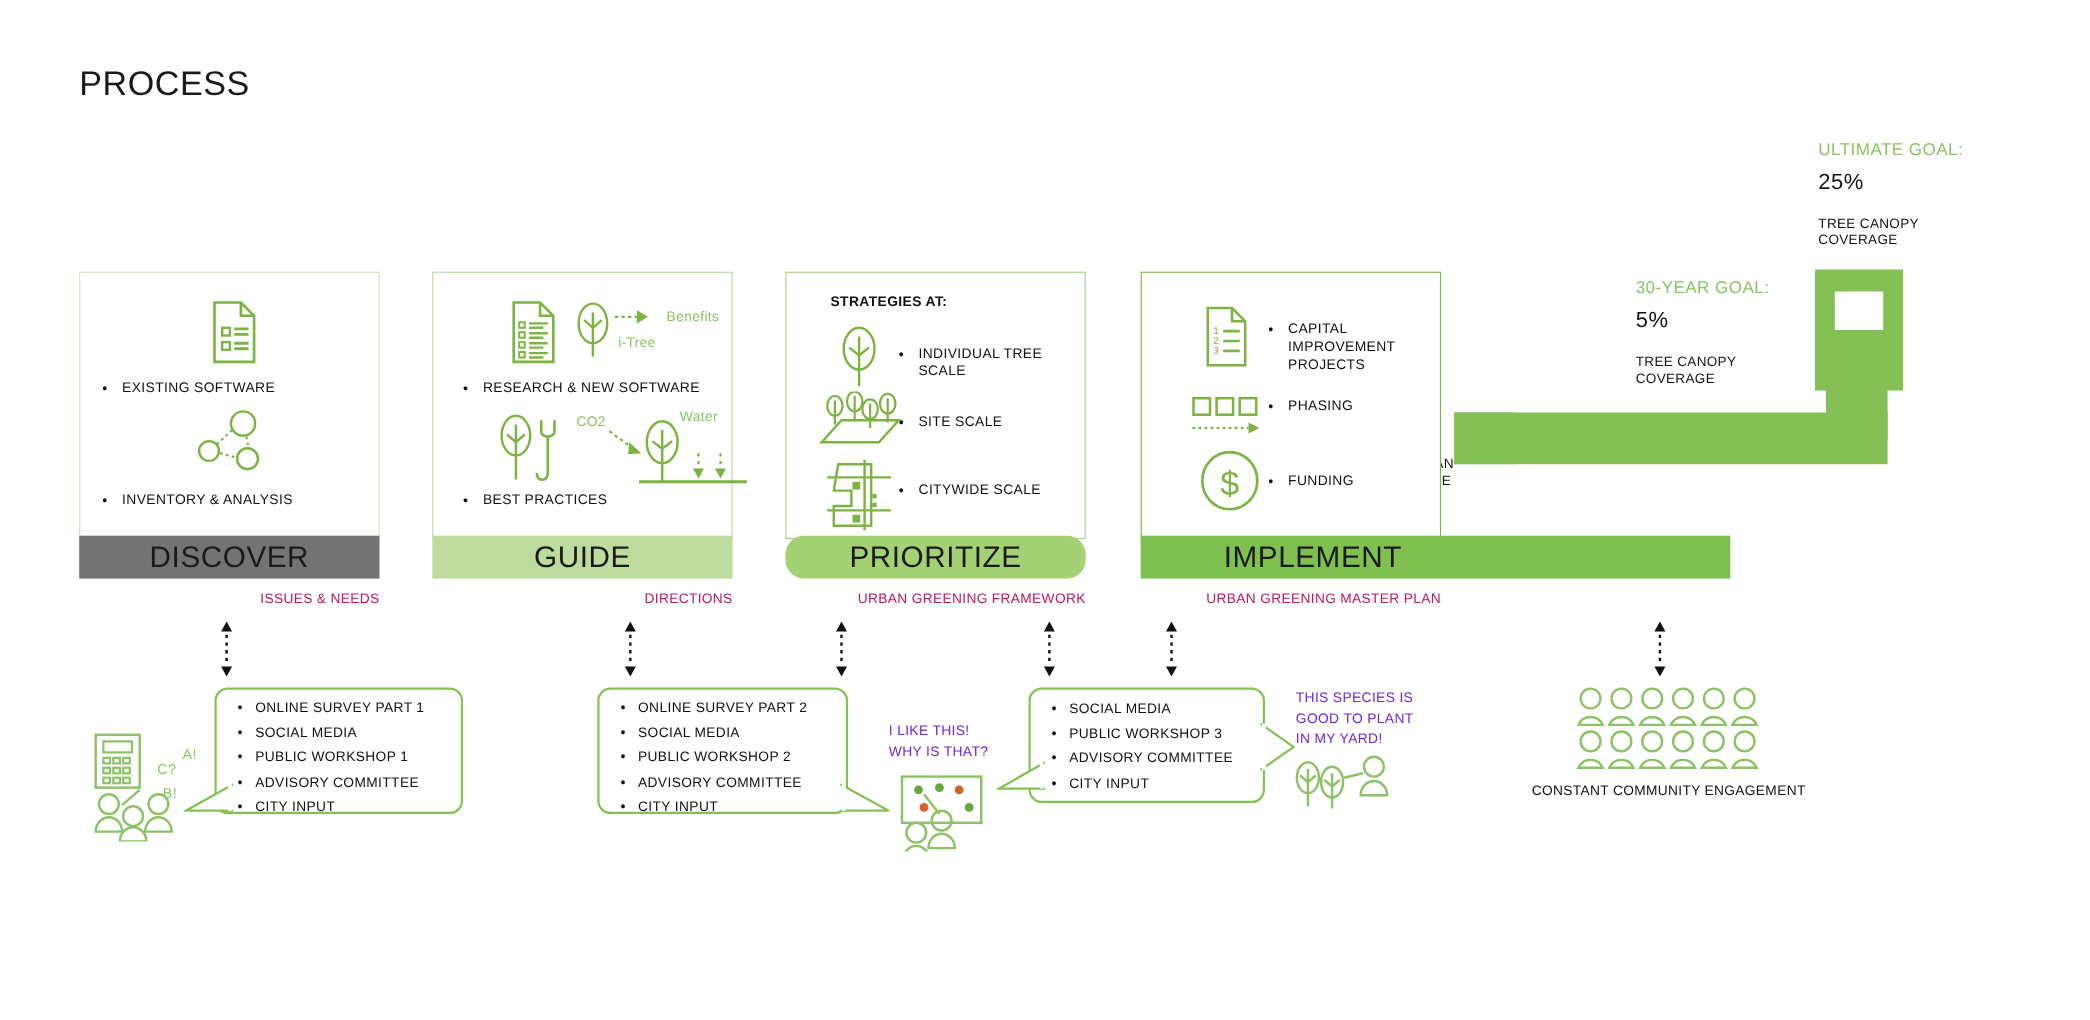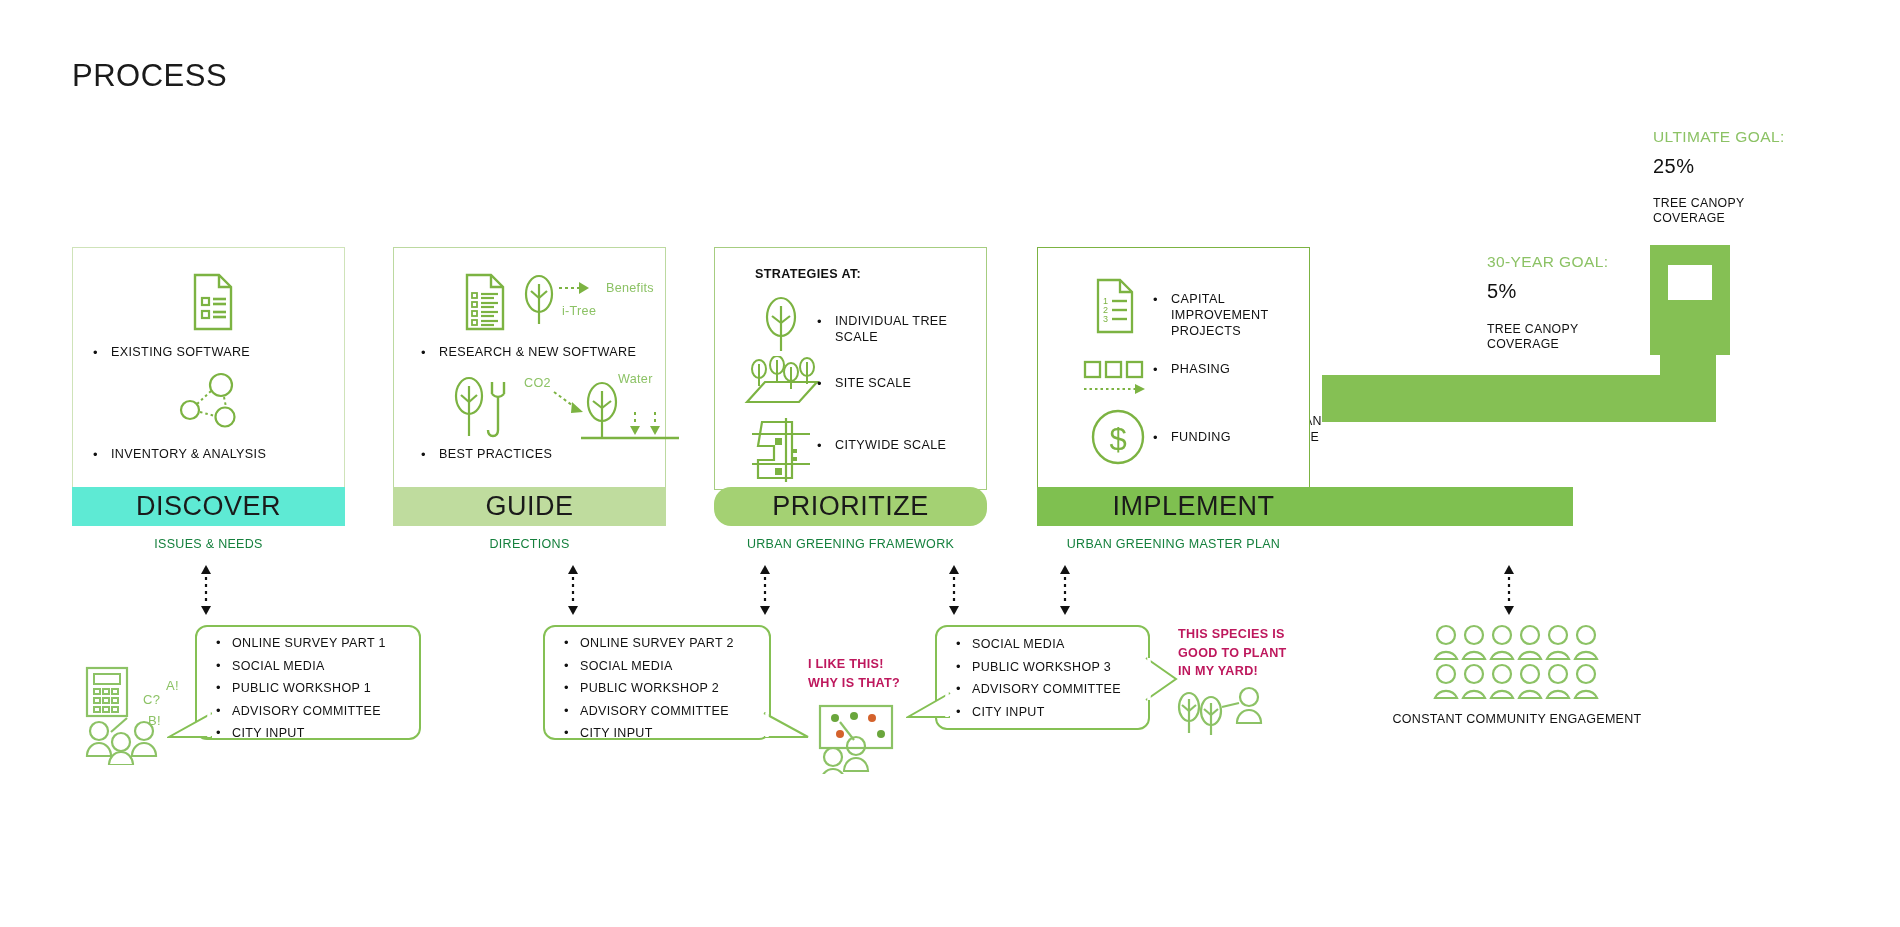--- a/index.html
+++ b/index.html
@@ -27,29 +27,29 @@
   .phase-card.c1 { border-color: #cfe3b9; }
   .phase-card.c2 { border-color: #bcd9a0; }
   .phase-card.c3 { border-color: #a6cd80; }
   .phase-card.c4 { border-color: #7cb342; }
 
   .band {
     position: absolute;
     display: flex; align-items: center; justify-content: center;
     color: #1a1a1a; font-size: 27px; letter-spacing: 0.5px;
   }
-  .band.b1 { background: #5eead4; }
+  .band.b1 { background: #737373; }
   .band.b2 { background: #bfdc9e; }
   .band.b3 { background: #a4d173; border-radius: 17px; }
   .band.b4 { background: #7fc050; }
 
   .band-sub {
     position: absolute;
-    text-align: center;
-    font-size: 12.5px; color: #15803d; letter-spacing: 0.3px;
+    text-align: right;
+    font-size: 12.5px; color: #be185d; letter-spacing: 0.3px;
     font-weight: 500;
   }
 
   
   .bl { position: absolute; font-size: 12.6px; color: #111; letter-spacing: 0.35px; line-height: 1.26; font-weight: 500;}
   .bl .dot { position: absolute; left: -18px; top: 0px; font-size: 13px; }
   .card-head { position: absolute; font-size: 12.6px; color: #111; font-weight: 600; letter-spacing: .35px; margin-left: 23px;}
   .glab { position: absolute; color: #8cc265; font-size: 12.6px; letter-spacing: .3px; font-weight:500;}
 
   
@@ -71,21 +71,21 @@
   }
   .bubble-list { position: absolute; }
   .bubble-list .bi {
     position: relative; font-size: 12.5px; color: #111;
     letter-spacing: .35px; margin-bottom: 8.5px; padding-left: 20px;
     font-weight: 500;
   }
   .bubble-list .bi:before {
     content: "•"; position: absolute; left: 4px; top: -1px; font-size: 13px;
   }
-  .bubble-note { position: absolute; color: #be185d; font-size: 12.6px; line-height: 1.48; letter-spacing: .3px; font-weight:700;}
+  .bubble-note { position: absolute; color: #6d28d9; font-size: 12.6px; line-height: 1.48; letter-spacing: .3px; font-weight:400;}
   .engage-caption { position: absolute; font-size: 12.5px; color: #111; letter-spacing:.3px; font-weight:500;}
 </style>
 </head>
 <body>
 
 <div class="stage">
 
   <div class="page-title">PROCESS</div>
 
   <div class="goal-label" style="left:1653px; top:128px;">ULTIMATE GOAL:</div>

